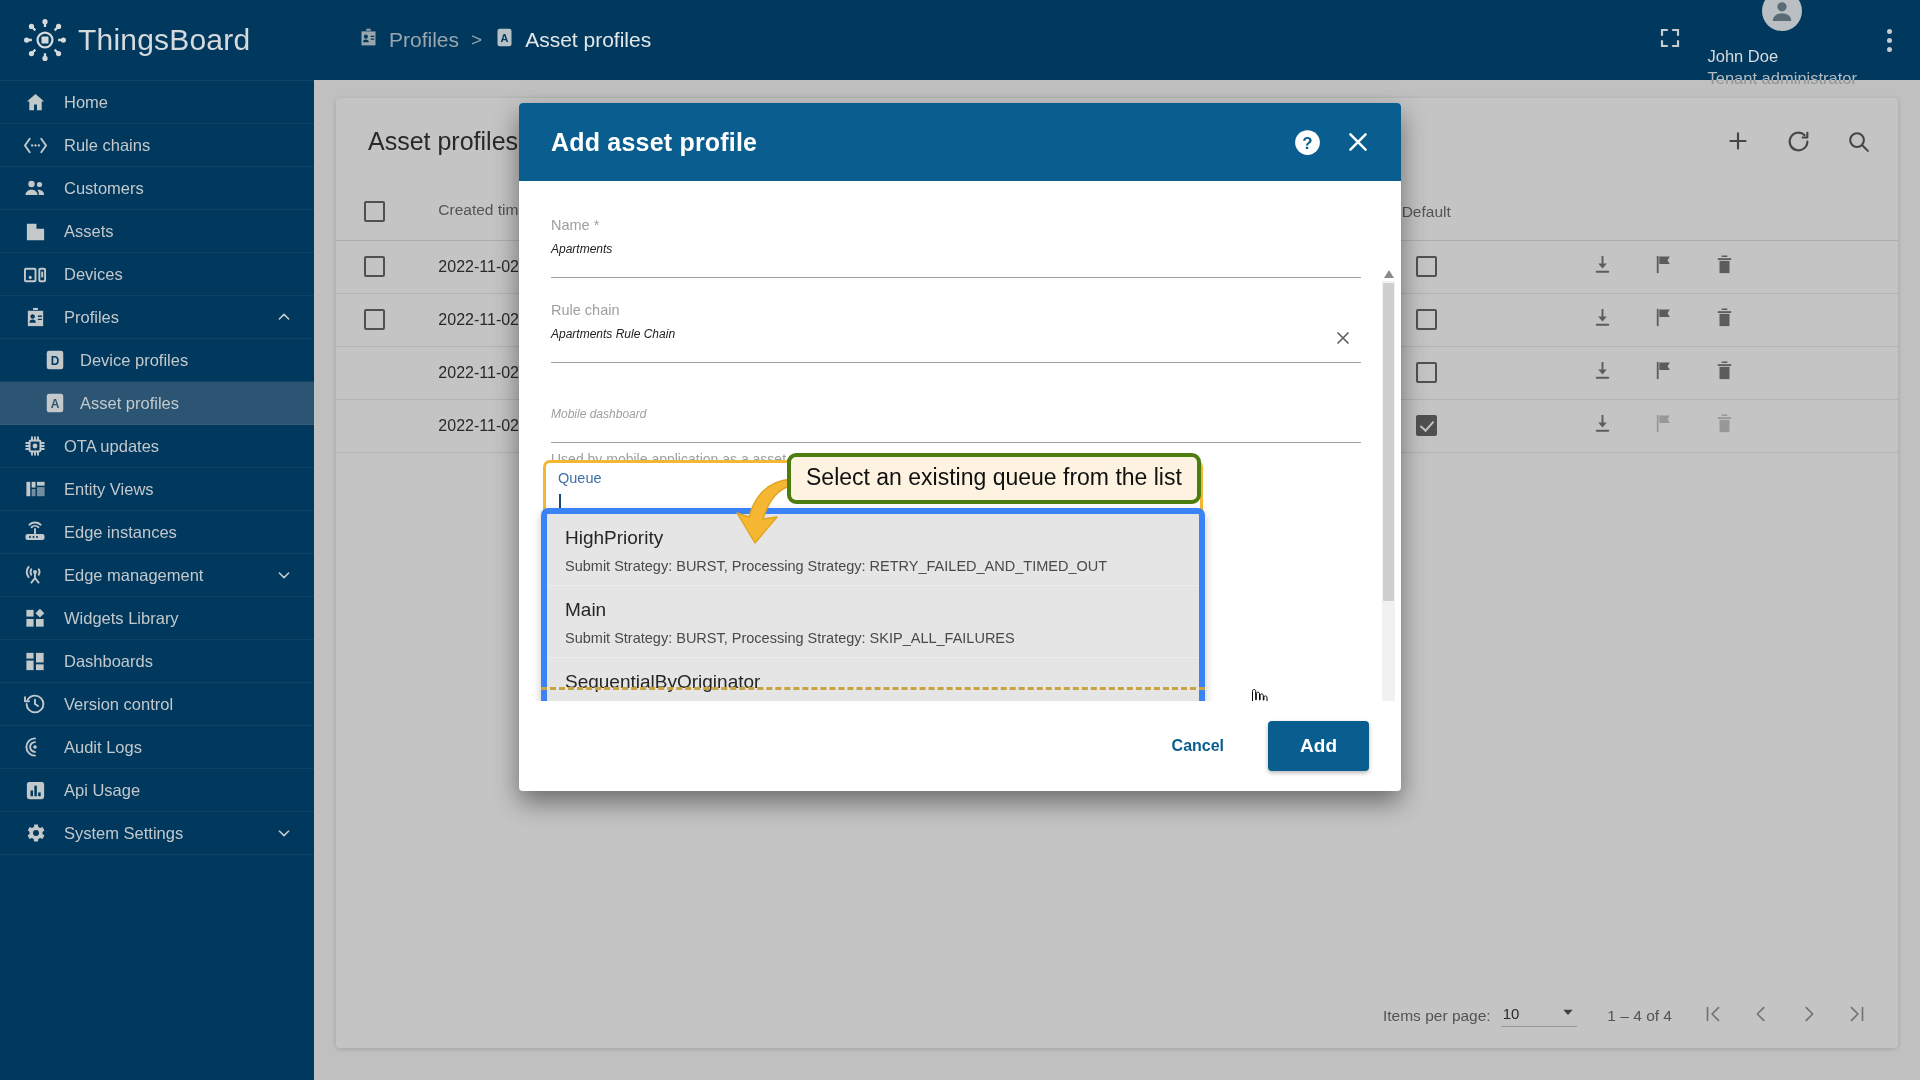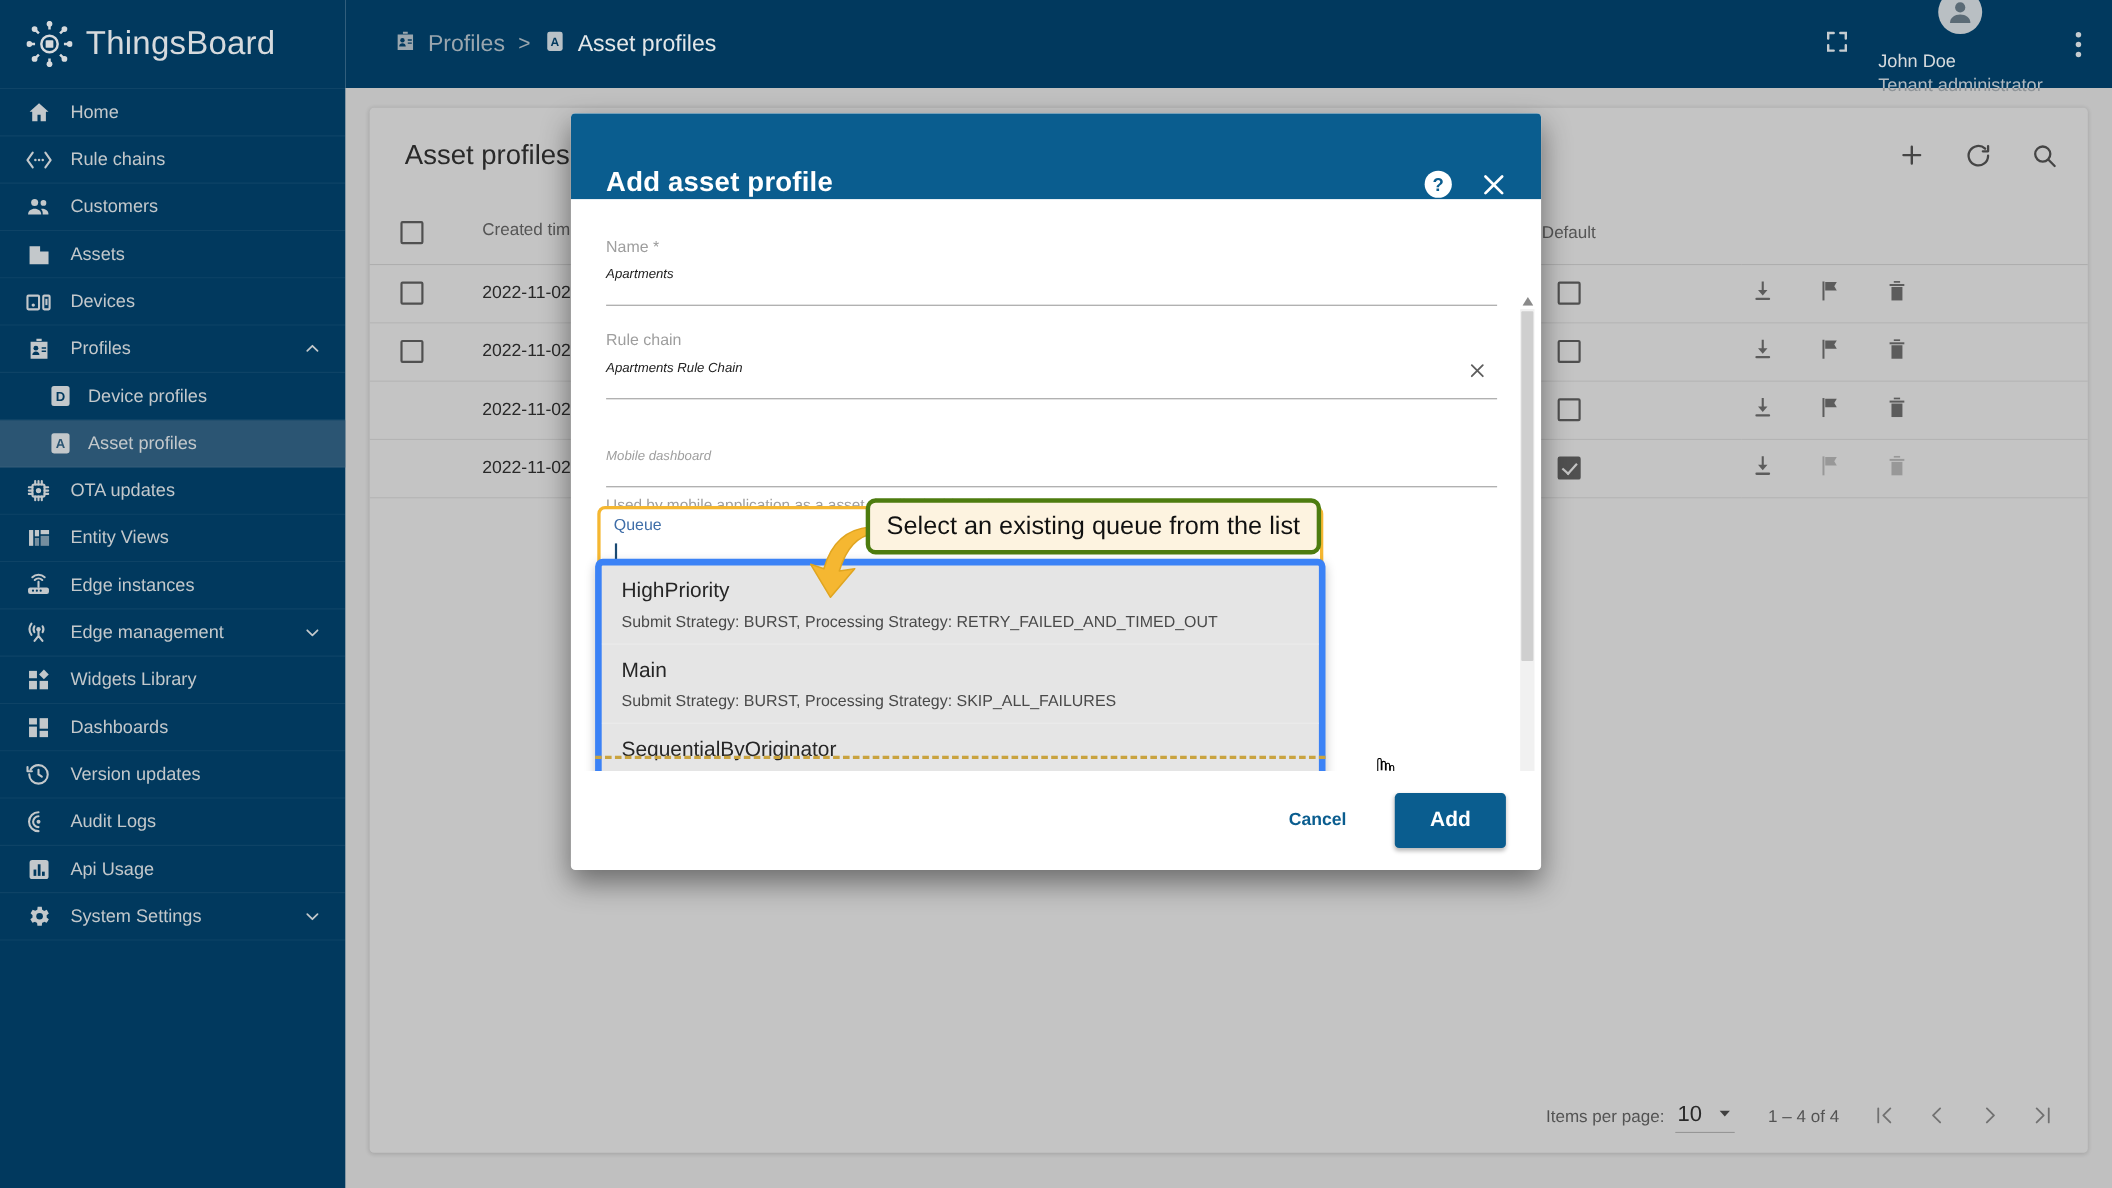--- a/index.html
+++ b/index.html
@@ -128,23 +128,23 @@
   .row-actions .ri { cursor: pointer; opacity: .78; }
   .row-actions .ri.dim { opacity: .32; }
 
   .paginator {
     margin-top: auto; height: 64px; display: flex; align-items: center;
     justify-content: flex-end; gap: 30px; padding-right: 30px;
     font-size: 15.5px; color: #5e5e5e;
   }
   .ipp { display: flex; align-items: center; gap: 10px; }
   .ipp-select {
-    display: flex; gap: 14px;
+    display: flex; gap: 42px;
     border-bottom: 1px solid #bdbdbd; padding: 0 2px 4px 2px; cursor: pointer;
-    color: #212121; font-size: 20px;
+    color: #212121; font-size: 15px;
   }
   .page-range { color: #5e5e5e; font-size: 15.5px; }
   .page-btns { display: flex; align-items: center; gap: 26px; }
   .page-btns .pb { cursor: pointer; opacity: .62; }
 
   
   .scrim {
     position: absolute; left: 314px; top: 80px;
     width: 1606px; height: 1000px;
     background: rgba(60,60,60,.30);
@@ -154,21 +154,21 @@
   
   .modal {
     position: absolute; left: 519px; top: 103px;
     width: 882px; height: 688px;
     background: #fff; border-radius: 4px;
     box-shadow: 0 11px 26px rgba(0,0,0,.45);
     z-index: 20; display: flex; flex-direction: column; overflow: hidden;
   }
   .modal-header {
     height: 78px; background: #0a5d8f; color: #fff;
-    display: flex; align-items: flex-end; padding: 0 30px 0 32px;
+    display: flex; align-items: center; padding: 0 30px 0 32px;
   }
   .modal-title { font-size: 25px; font-weight: bold; letter-spacing: .2px; }
   .modal-header .hbtns { margin-left: auto; display: flex; align-items: center; gap: 24px; }
   .hbtn { cursor: pointer; display: flex; align-items: center; justify-content: center; }
   .modal-body {
     position: relative; flex: 1; padding: 36px 40px 0 32px; overflow: hidden;
   }
   .field { position: relative; margin-bottom: 14px; }
   .field .flabel { font-size: 14.5px; color: #9e9e9e; margin-bottom: 9px; }
   .field .fvalue {
@@ -451,21 +451,21 @@
       </div>
 
       <div class="nav-item">
         <span class="ico">
           <svg viewBox="0 0 24 24" width="24" height="24" fill="none" stroke="#c3c8cb" stroke-width="1.9">
             <path d="M3.6 12a8.4 8.4 0 108.4-8.4c-3 0-5.7 1.6-7.2 4" stroke-linecap="round"></path>
             <path d="M2 5.2v4h4" stroke-linecap="round" stroke-linejoin="round"></path>
             <path d="M12 7.8V12l3 2" stroke-linecap="round" stroke-linejoin="round"></path>
           </svg>
         </span>
-        <span>Version updates</span>
+        <span>Version control</span>
       </div>
 
       <div class="nav-item">
         <span class="ico">
           <svg viewBox="0 0 24 24" width="24" height="24" fill="none" stroke="#c3c8cb" stroke-width="1.9">
             <path d="M12 3.4a8.6 8.6 0 100 17.2" stroke-linecap="round"></path>
             <path d="M12 7.1a4.9 4.9 0 100 9.8" stroke-linecap="round"></path>
             <circle cx="12" cy="12" r="1.8" fill="#c3c8cb" stroke="none"></circle>
           </svg>
         </span>

